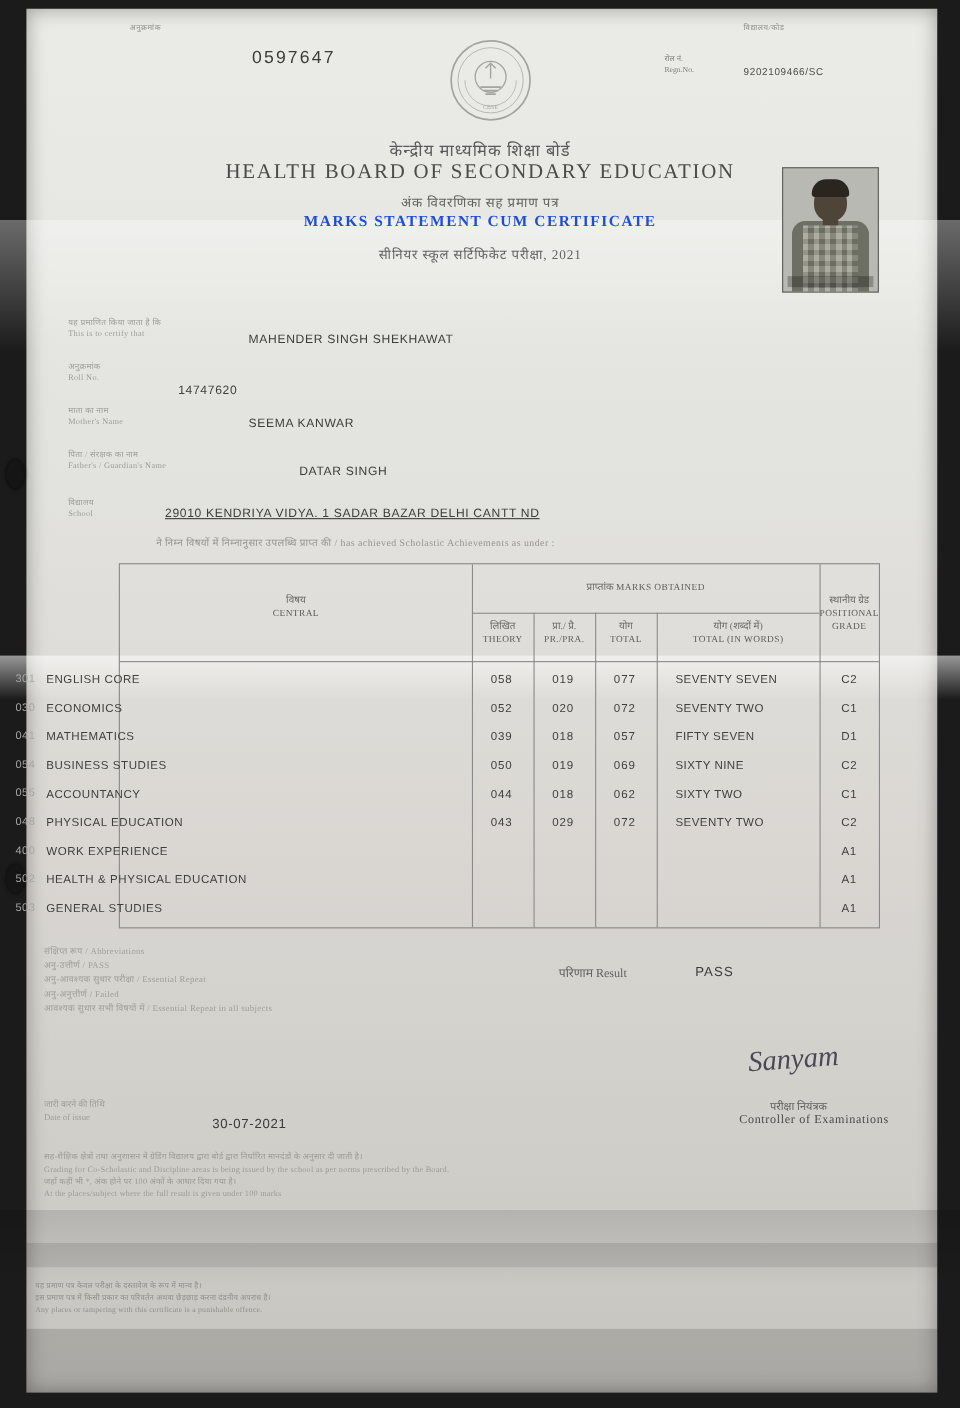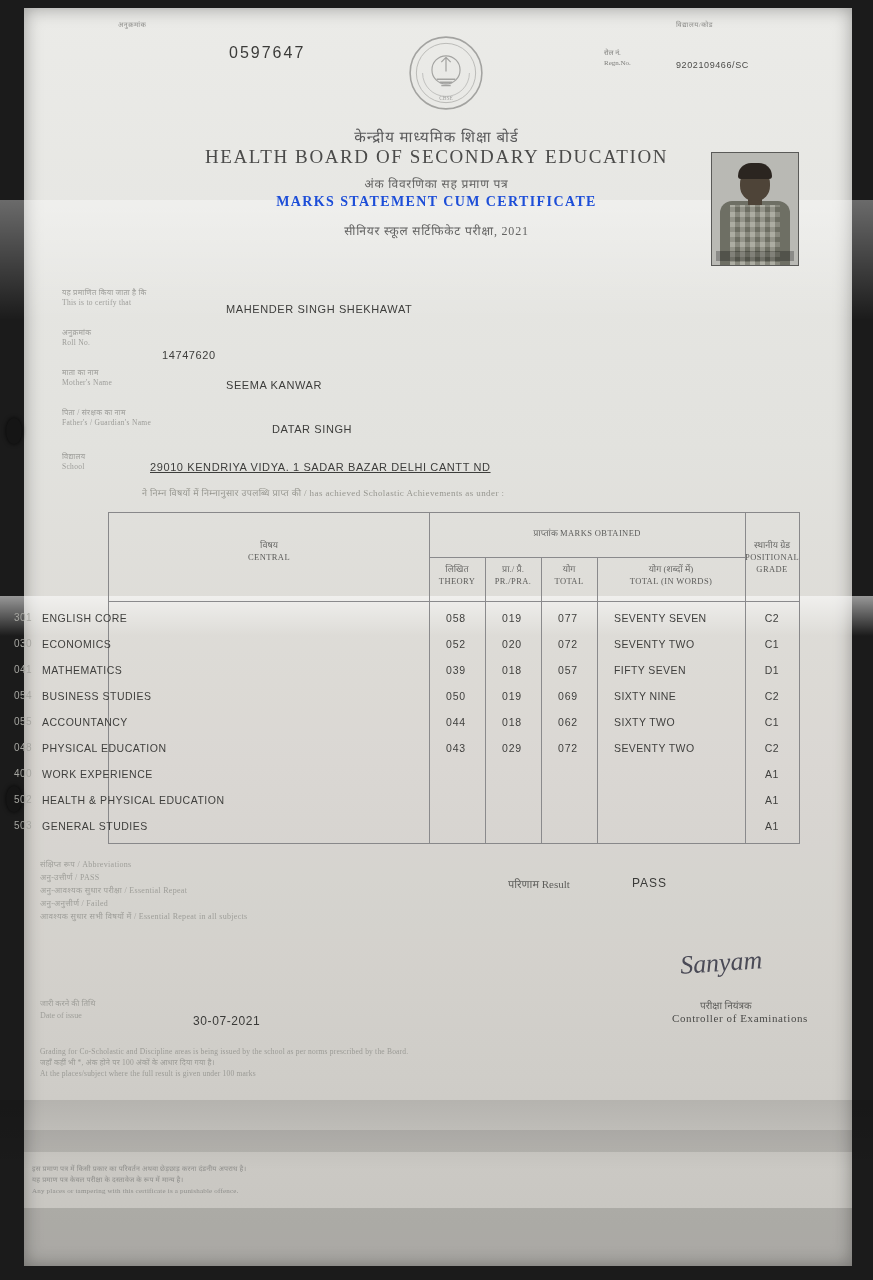--- a/index.html
+++ b/index.html
@@ -318,27 +318,28 @@
     <div class="sig-hi">परीक्षा नियंत्रक</div>
     <div class="sig-en">Controller of Examinations</div>
 
     <div class="date-lbl">
       <span>जारी करने की तिथि</span><br>
       <span>Date of issue</span>
     </div>
     <div class="date-val">30-07-2021</div>
 
     <div class="fine">
+      <div>सह-शैक्षिक क्षेत्रों तथा अनुशासन में ग्रेडिंग विद्यालय द्वारा बोर्ड द्वारा निर्धारित मानदंडों के अनुसार दी जाती है।</div>
       <div>Grading for Co-Scholastic and Discipline areas is being issued by the school as per norms prescribed by the Board.</div>
       <div>जहाँ कहीं भी *, अंक होने पर 100 अंकों के आधार दिया गया है।</div>
       <div>At the places/subject where the full result is given under 100 marks</div>
     </div>
 
     <div class="darkbar"></div>
     <div class="footstrip">
+      <div>यह प्रमाण पत्र केवल परीक्षा के दस्तावेज के रूप में मान्य है।</div>
       <div>इस प्रमाण पत्र में किसी प्रकार का परिवर्तन अथवा छेड़छाड़ करना दंडनीय अपराध है।</div>
-      <div>यह प्रमाण पत्र केवल परीक्षा के दस्तावेज के रूप में मान्य है।</div>
       <div>Any places or tampering with this certificate is a punishable offence.</div>
     </div>
     <div class="darkbar2"></div>
 
   </div>
 </div>
 
 </body></html>

